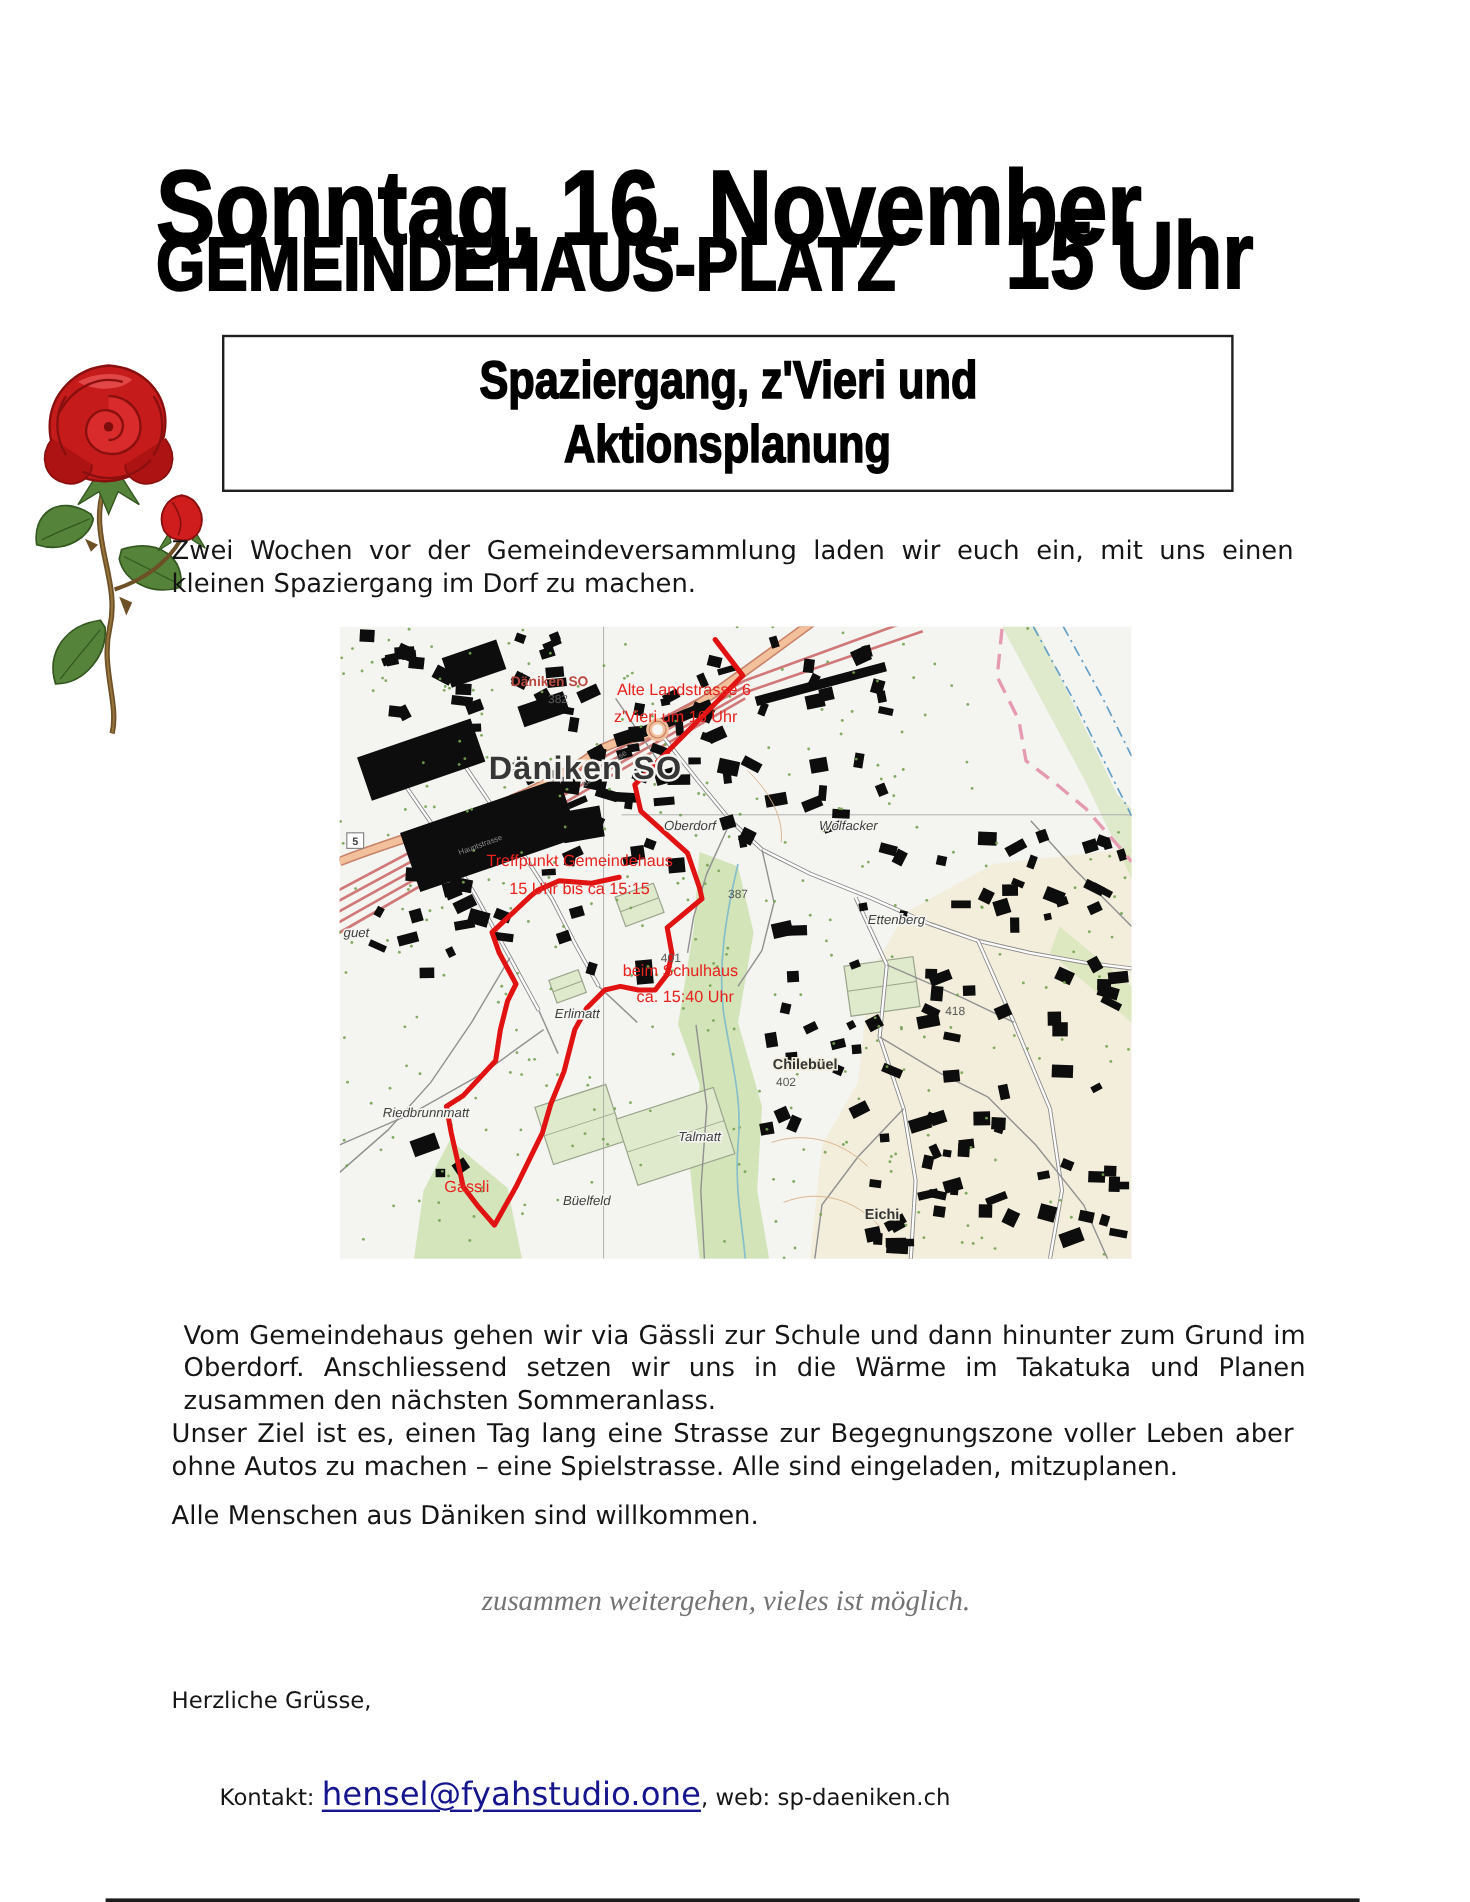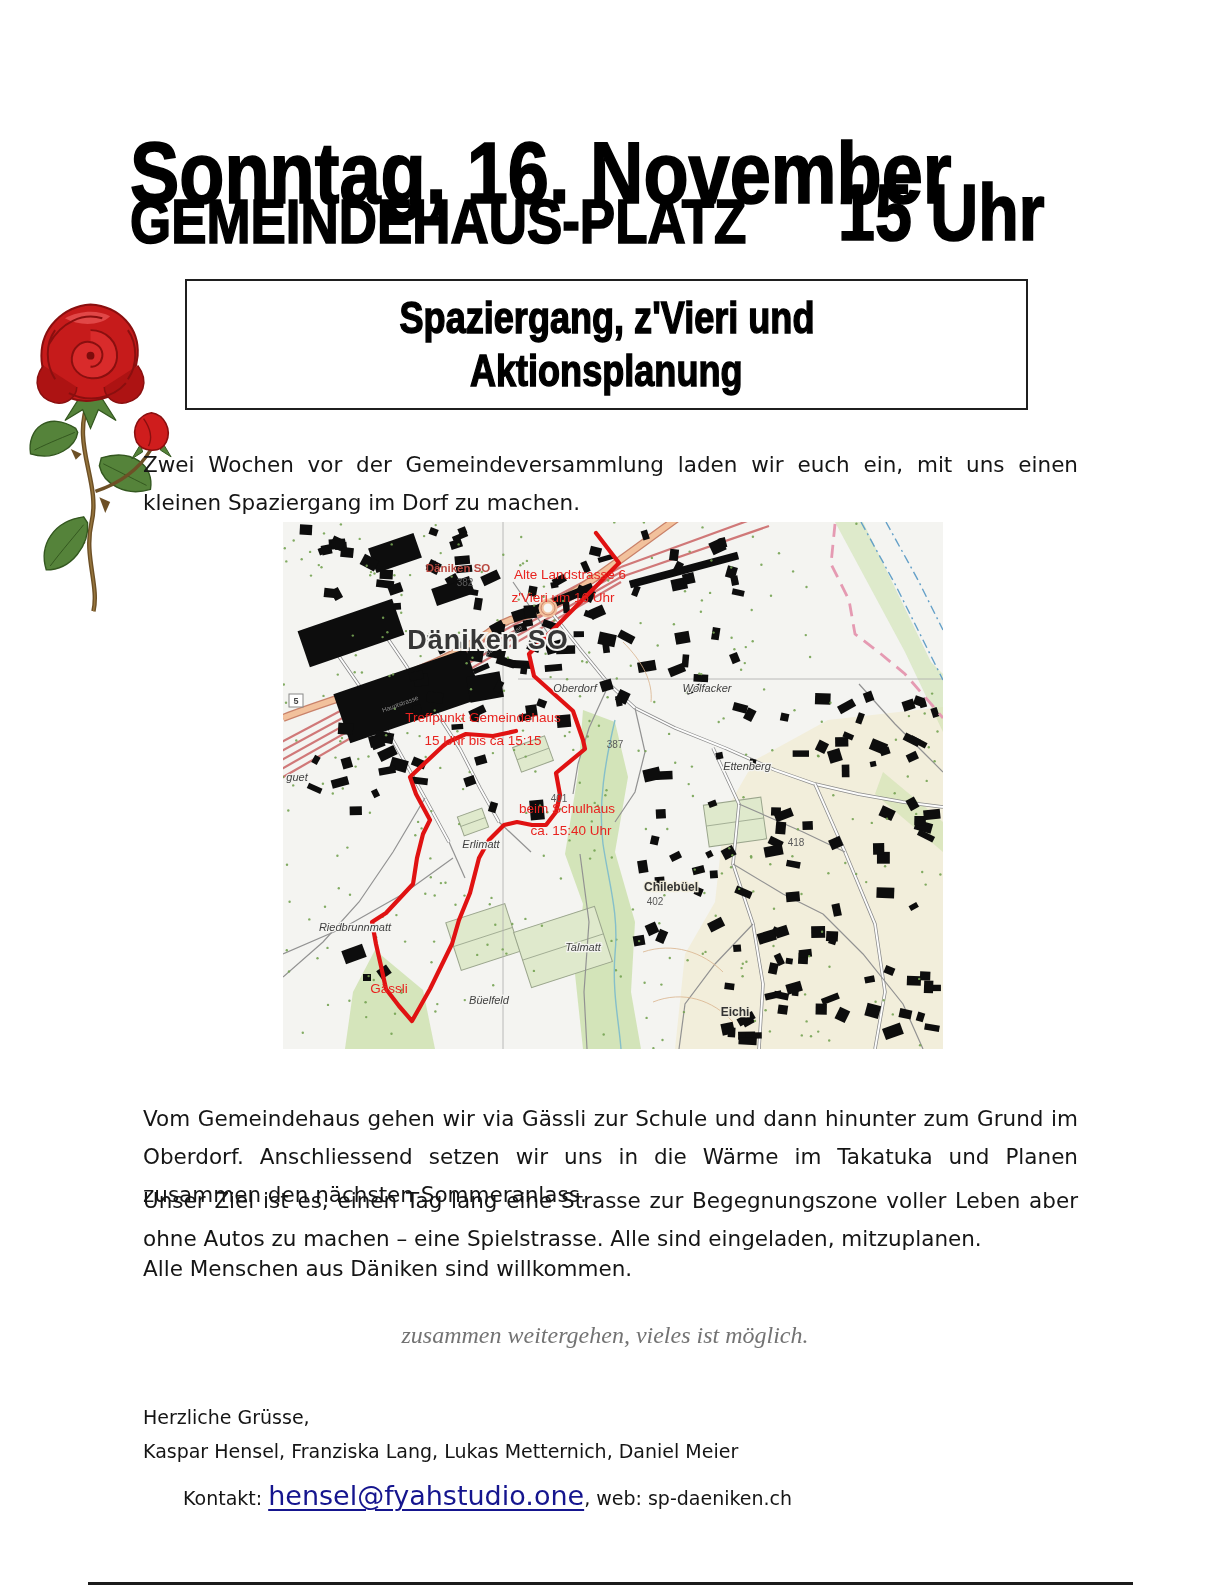--- a/index.html
+++ b/index.html
@@ -17,24 +17,24 @@
             transform:scaleX(.84);transform-origin:0 0;}
 
   .title-box{position:absolute;left:185px;top:279px;width:843px;height:131px;
              border:2px solid #1f1f1f;box-sizing:border-box;
              display:flex;flex-direction:column;align-items:center;justify-content:center;gap:9px;}
   .box-line{font-family:"Liberation Sans",sans-serif;font-weight:700;font-size:44px;line-height:1;
             -webkit-text-stroke:1.4px #000;color:#000;transform:scaleX(.82);transform-origin:50% 50%;white-space:nowrap;}
 
   
   .body-text{position:absolute;left:143px;width:935px;margin:0;
-             font-size:21.5px;line-height:38px;color:#151515;
+             font-size:21.5px;line-height:27px;color:#151515;
              text-align:justify;text-justify:inter-word;}
   .intro{top:446px;}
-  .p1{top:1100px;}
+  .p1{top:1100px;margin-left:10px;}
   .p2{top:1182px;}
   .p3{top:1250px;text-align:left;}
 
   .quote{position:absolute;left:0;top:1322px;width:1210px;text-align:center;
          font-family:"Liberation Serif",serif;font-style:italic;font-size:24px;color:#737373;}
 
   .sig{position:absolute;left:143px;font-size:19px;color:#151515;}
   .greeting{top:1406px;text-align:right;}
   .names{top:1440px;}
   .contact{position:absolute;left:143px;top:1480px;font-size:19px;color:#151515;margin-left:40px;}
@@ -757,20 +757,19 @@
         <text x="106" y="471" class="mlbl-ann" text-anchor="middle">Gässli</text>
       </svg></div>
 
   <p class="body-text p1">Vom Gemeindehaus gehen wir via Gässli zur Schule und dann hinunter zum Grund im Oberdorf. Anschliessend setzen wir uns in die Wärme im Takatuka und Planen zusammen den nächsten Sommeranlass.</p>
   <p class="body-text p2">Unser Ziel ist es, einen Tag lang eine Strasse zur Begegnungszone voller Leben aber ohne Autos zu machen – eine Spielstrasse. Alle sind eingeladen, mitzuplanen.</p>
   <p class="body-text p3">Alle Menschen aus Däniken sind willkommen.</p>
 
   <div class="quote">zusammen weitergehen, vieles ist möglich.</div>
 
   <div class="sig greeting">Herzliche Grüsse,</div>
-  <div class="sig names">Kaspar Hensel, Franziska Lang, Lukas Metternich, Daniel Meier</div>
 
   <div class="contact">
     <span>Kontakt: </span><a class="email" href="#">hensel@fyahstudio.one</a><span>, web: </span><span>sp-daeniken.ch</span>
   </div>
 
   <div class="page-edge"></div>
 </div>
 
 </body></html>

